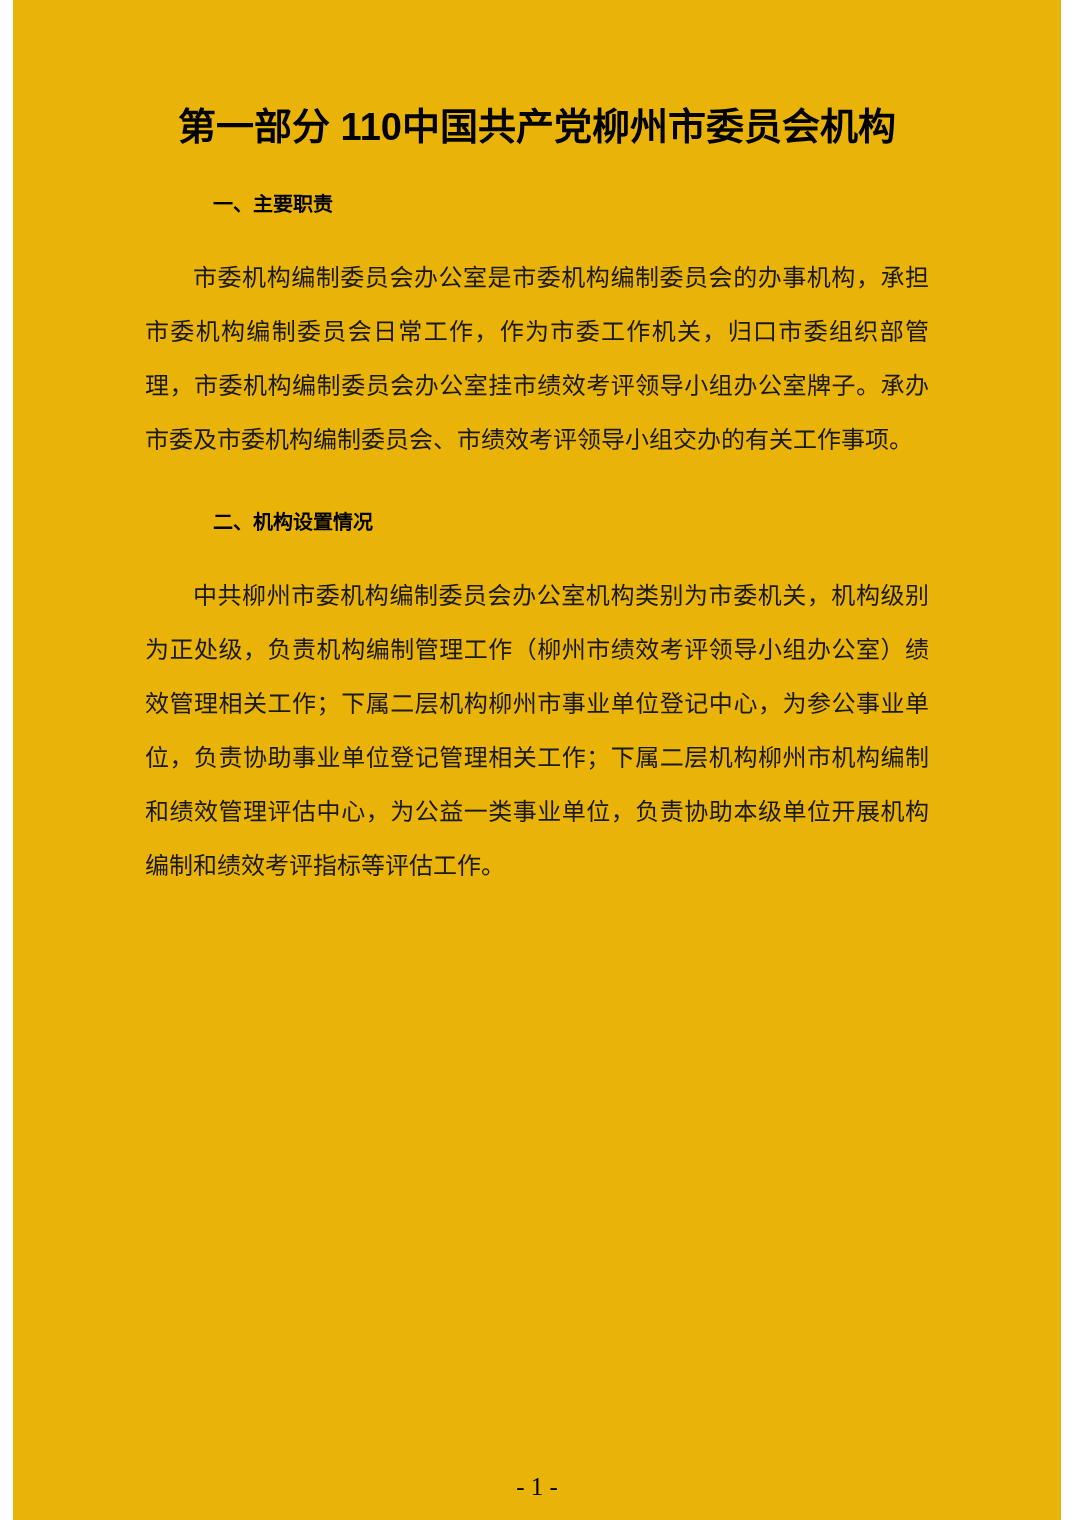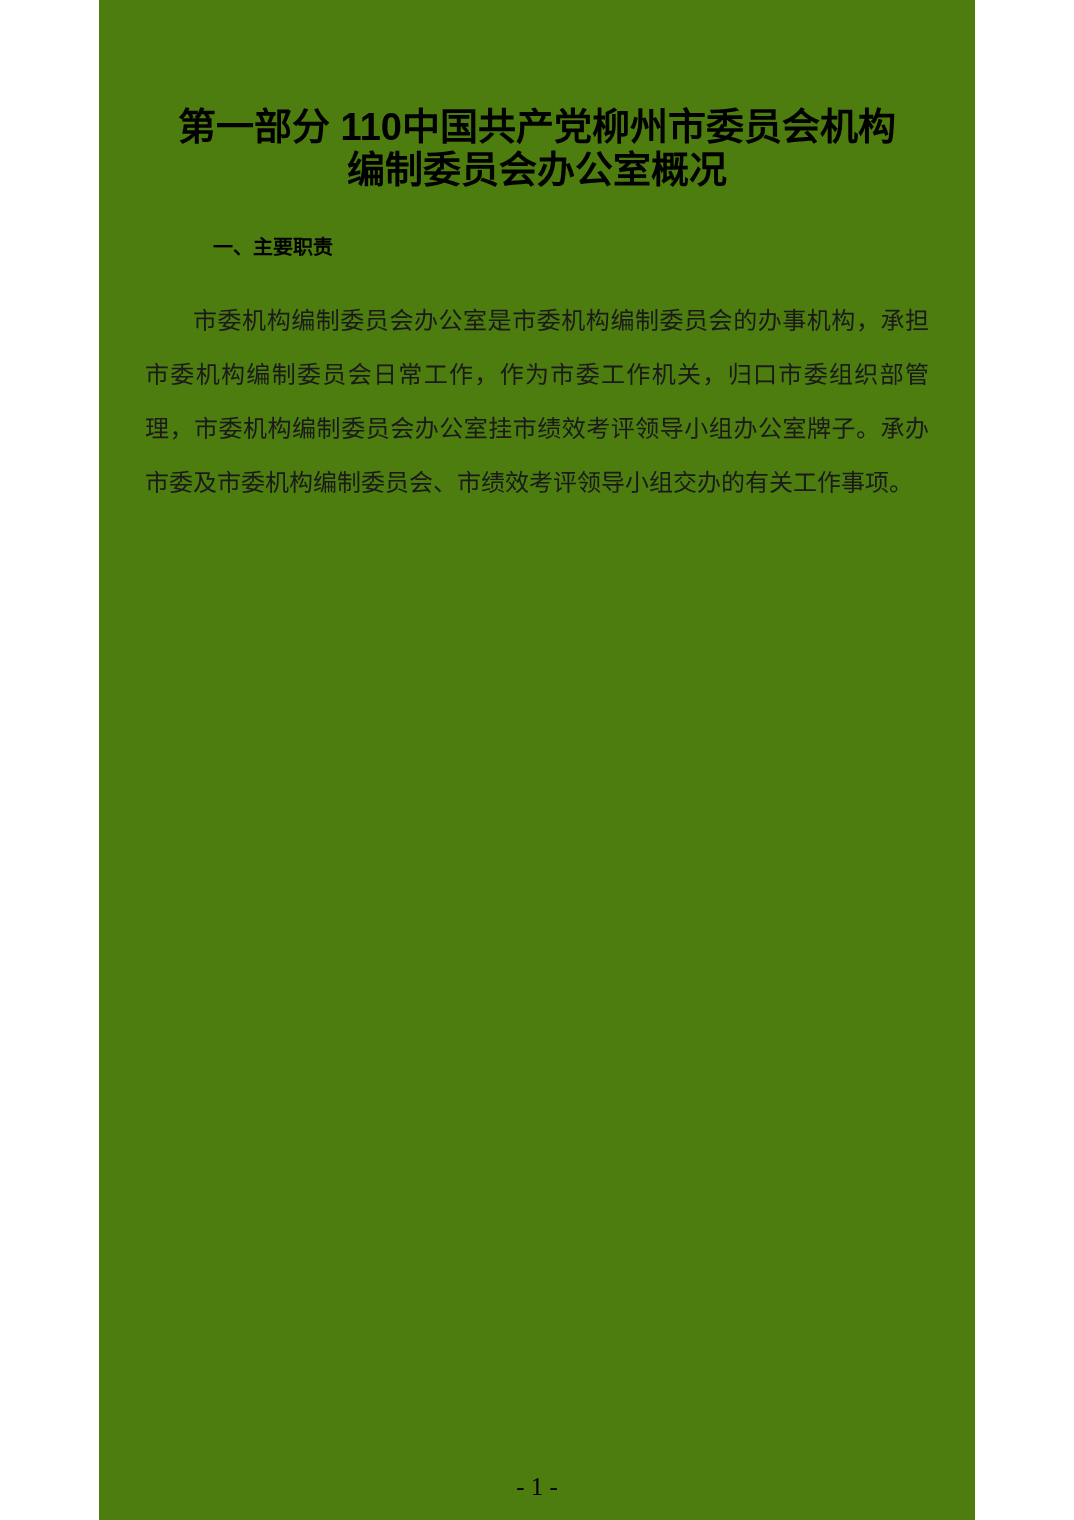--- a/index.html
+++ b/index.html
@@ -3,24 +3,24 @@
 <meta charset="utf-8">
 <title>Document Page</title>
 <style>
   html, body {
     margin: 0;
     padding: 0;
     background: #ffffff;
   }
   .page {
     position: relative;
-    width: 876px;
+    width: 1048px;
     height: 1520px;
     margin: 0 auto;
-    background: #4d7c0f;
+    background: #eab308;
     color: #000000;
     overflow: hidden;
     font-family: "Liberation Serif", serif;
   }
   .content {
     width: 784px;
     margin: 0 auto;
   }
   .doc-title {
     margin: 106px 0 0 0;
@@ -67,25 +67,26 @@
   }
 </style>
 </head>
 <body>
 
 <div class="page">
   <div class="content">
 
     <h1 class="doc-title">
       <div class="title-line">第一部分 110中国共产党柳州市委员会机构</div>
-      <div class="title-line">编制委员会办公室概况</div>
     </h1>
 
     <h2 class="section-heading">一、主要职责</h2>
 
     <p class="body-para">市委机构编制委员会办公室是市委机构编制委员会的办事机构，承担市委机构编制委员会日常工作，作为市委工作机关，归口市委组织部管理，市委机构编制委员会办公室挂市绩效考评领导小组办公室牌子。承办市委及市委机构编制委员会、市绩效考评领导小组交办的有关工作事项。</p>
 
+    <h2 class="section-heading">二、机构设置情况</h2>
 
+    <p class="body-para">中共柳州市委机构编制委员会办公室机构类别为市委机关，机构级别为正处级，负责机构编制管理工作（柳州市绩效考评领导小组办公室）绩效管理相关工作；下属二层机构柳州市事业单位登记中心，为参公事业单位，负责协助事业单位登记管理相关工作；下属二层机构柳州市机构编制和绩效管理评估中心，为公益一类事业单位，负责协助本级单位开展机构编制和绩效考评指标等评估工作。</p>
 
   </div>
 
   <div class="page-footer">- 1 -</div>
 </div>
 
 </body></html>

